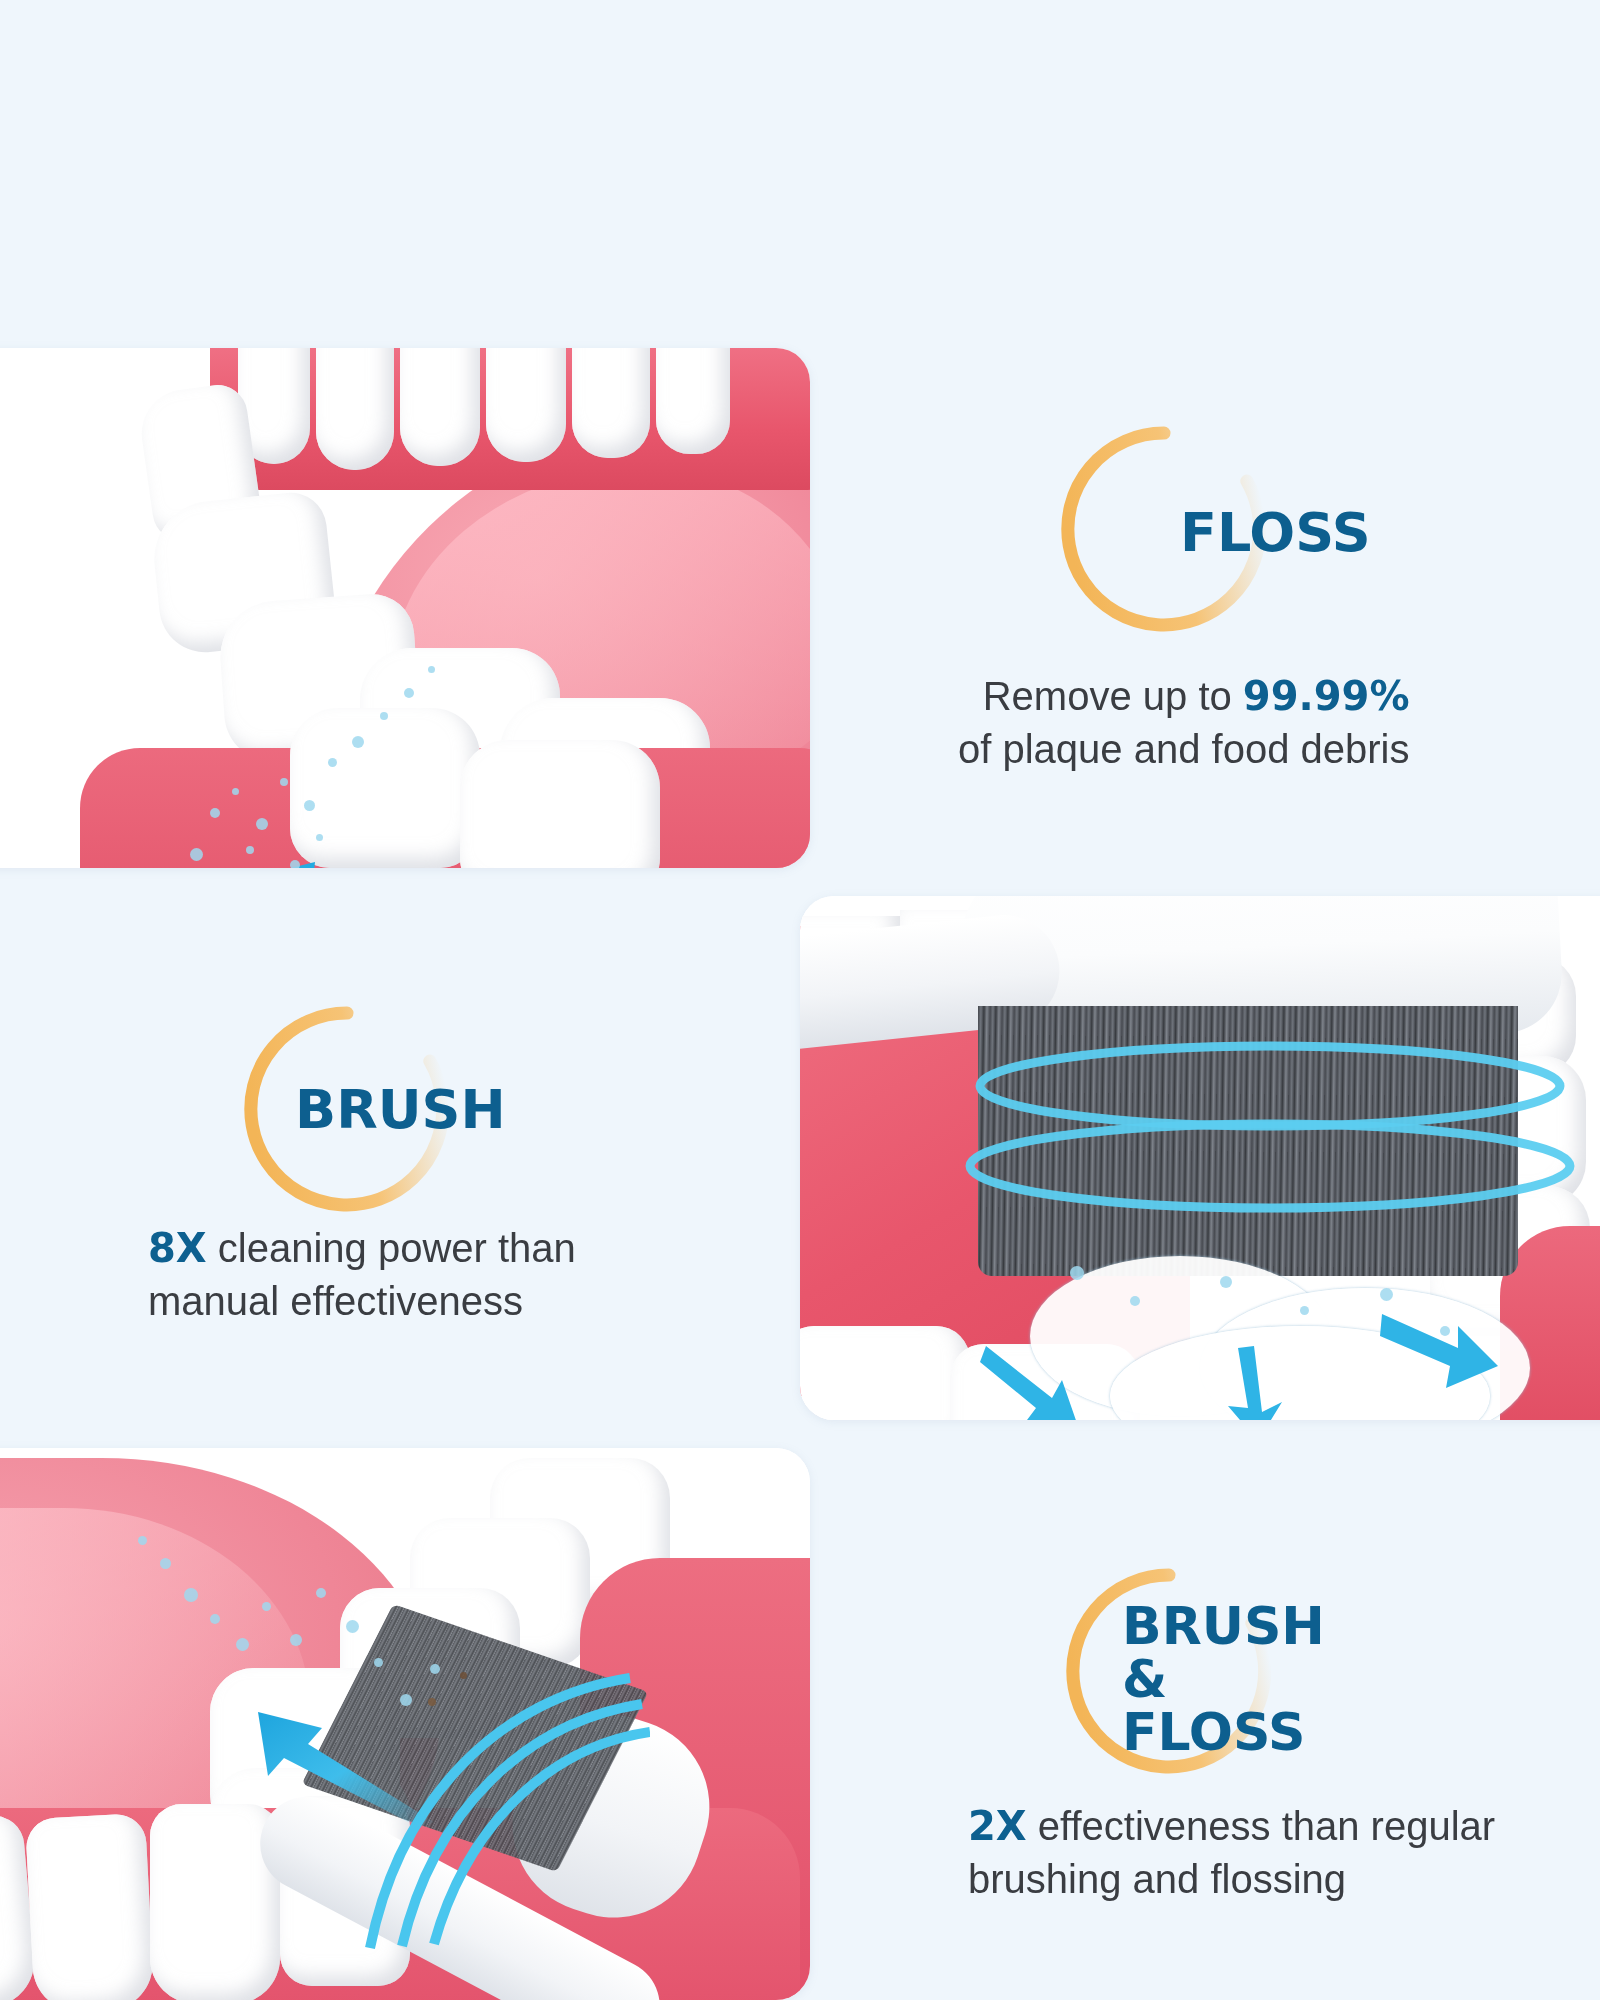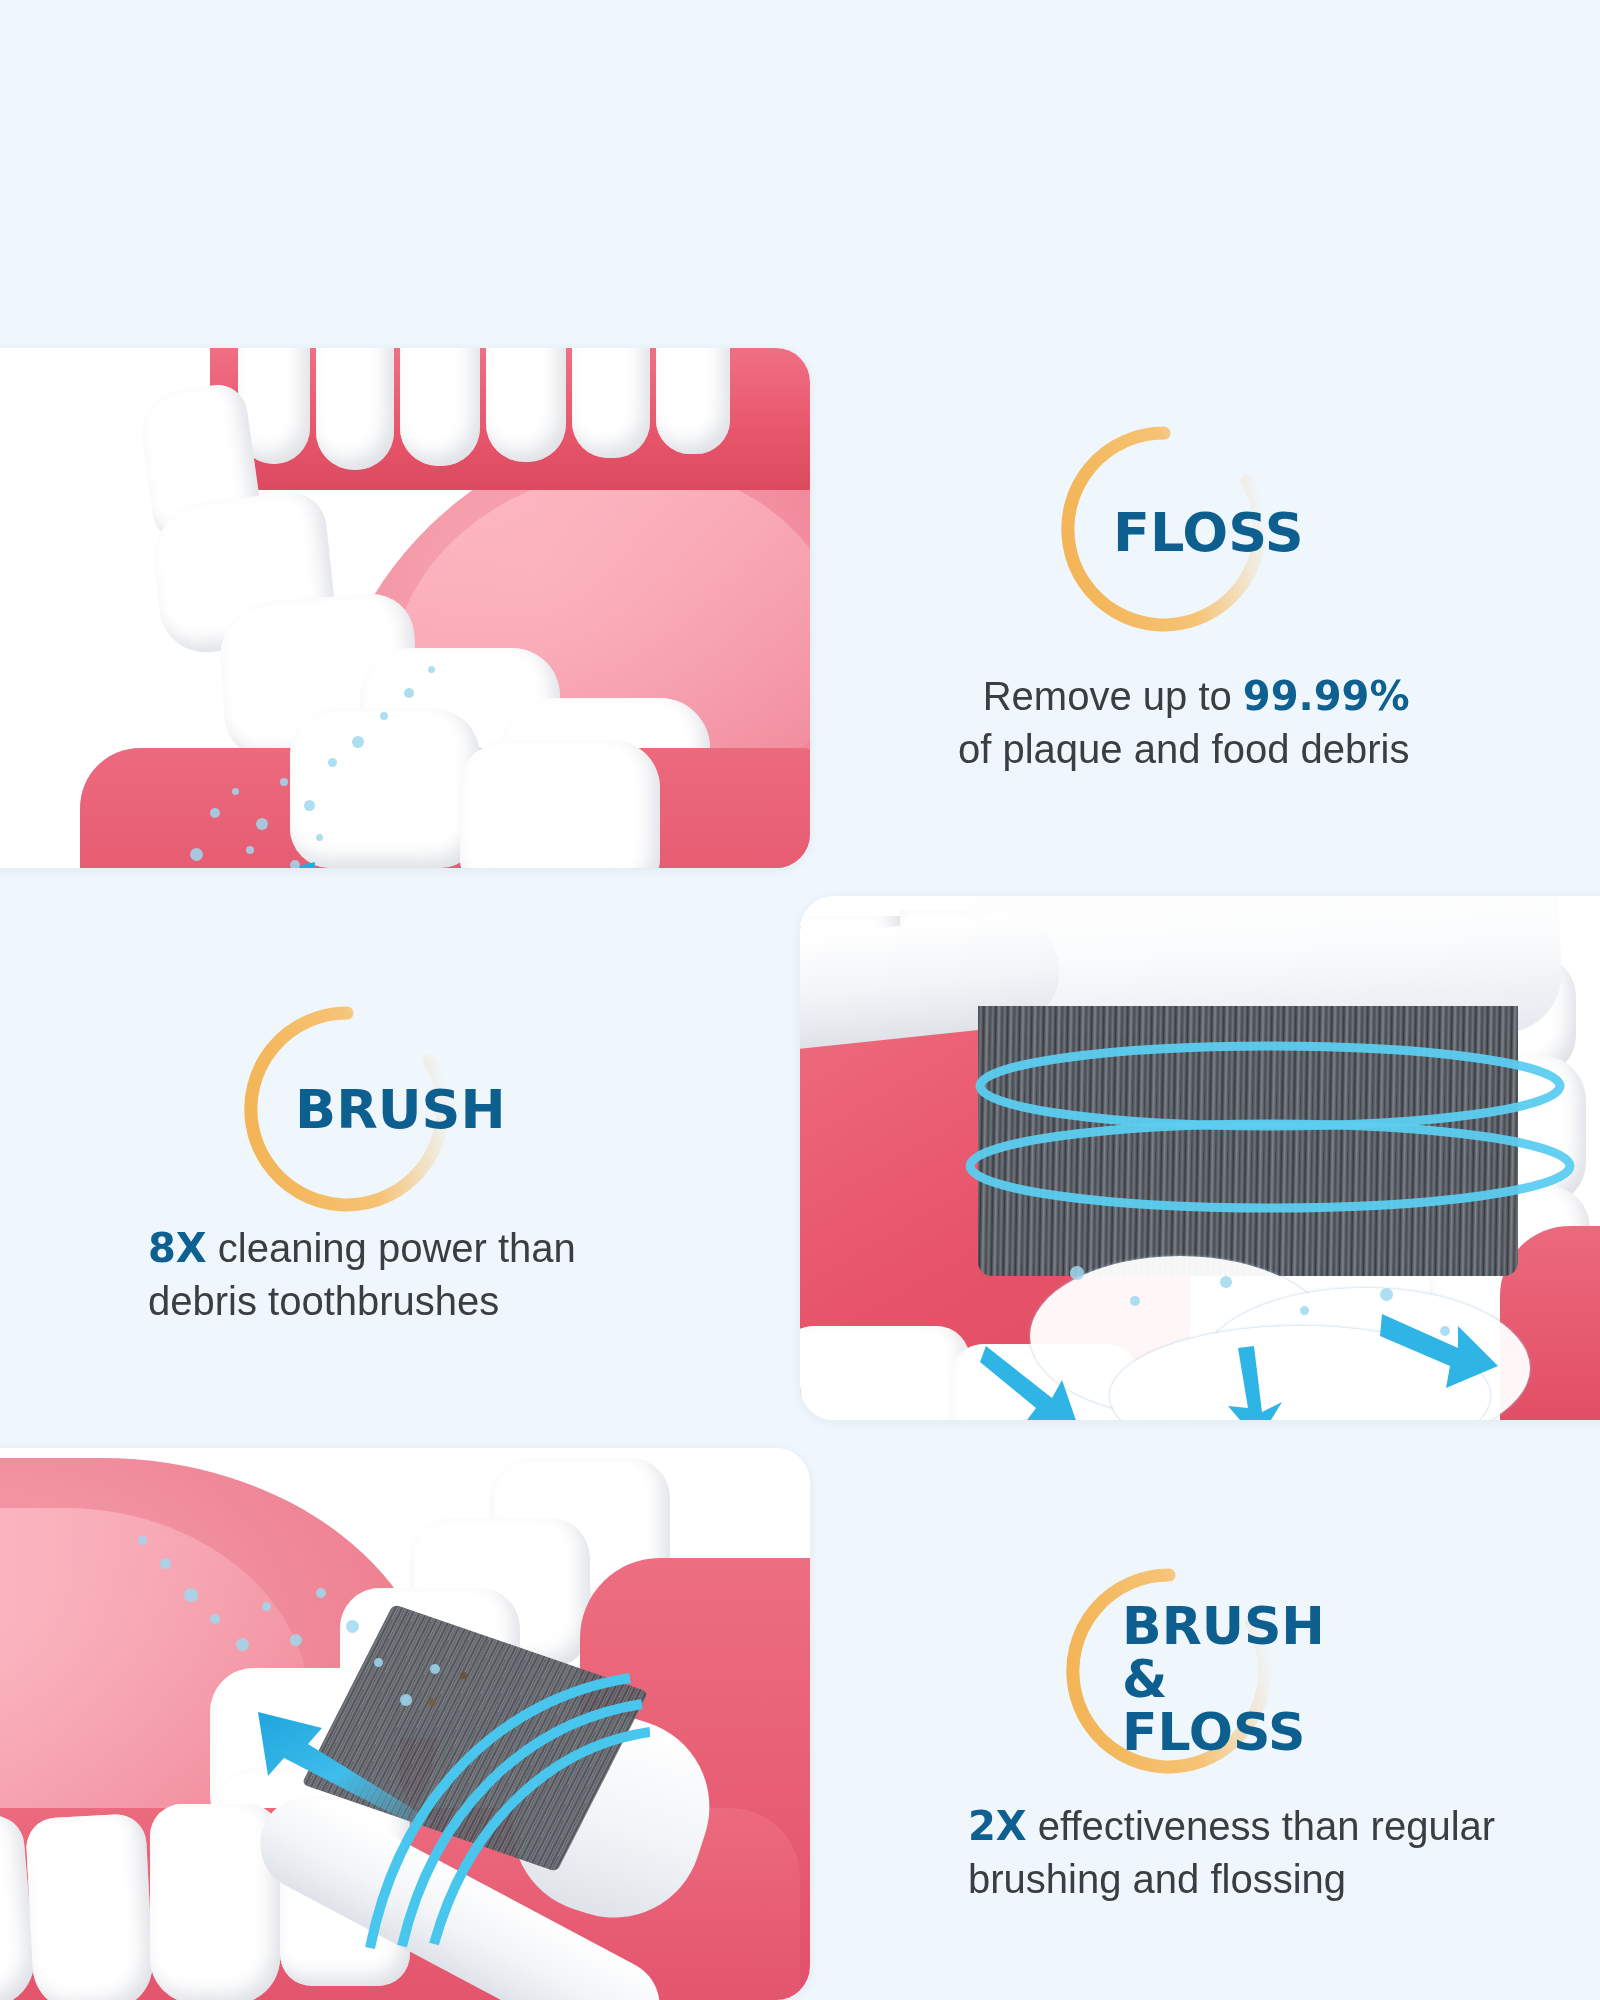--- a/index.html
+++ b/index.html
@@ -64,21 +64,21 @@
     font-weight: 700; color: #0d5f8f; line-height: 1.02; white-space: pre-line;
   }
   .desc {
     position: absolute; font-size: 40px; line-height: 1.32; color: #3a3d42;
     font-family: "Liberation Sans", sans-serif; white-space: pre-line;
   }
   .desc .hl { color: #0d6090; font-weight: 700; font-family: "DejaVu Sans", sans-serif; }
 
   
   .badge-floss .ring  { left: 1055px; top: 420px; }
-  .badge-floss .badge-label { left: 1113px; top: 505px; font-size: 54px; }
+  .badge-floss .badge-label { left: 1180px; top: 505px; font-size: 54px; }
   .desc-floss { left: 958px; top: 670px; text-align: right; }
 
   .badge-brush .ring  { left: 238px; top: 1000px; }
   .badge-brush .badge-label { left: 295px; top: 1082px; font-size: 54px; }
   .desc-brush { left: 148px; top: 1222px; }
 
   .badge-bf .ring     { left: 1060px; top: 1562px; }
   .badge-bf .badge-label { left: 1122px; top: 1600px; font-size: 52px; }
   .desc-bf { left: 968px; top: 1800px; }
 </style>
@@ -294,21 +294,21 @@
           <stop offset="0.55" stop-color="#f6c375"></stop>
           <stop offset="1" stop-color="#f6c375" stop-opacity="0"></stop>
             </linearGradient>
           </defs>
         <path d="M50 6 A44 44 0 1 0 88 28" fill="none" stroke="url(#gring2)" stroke-width="6" stroke-linecap="round"></path>
       </svg>
     </div>
     <div class="badge-label">BRUSH</div>
   </div>
   <div class="desc desc-brush"><span></span><span class="hl">8X</span><span> cleaning power than
-debris toothbrushes</span></div>
+manual effectiveness</span></div>
 
   <div class="badge badge-bf">
     <div class="ring">
       <svg viewBox="0 0 100 100">
         <defs>
             <linearGradient id="gring3" x1="0" y1="0.5" x2="1" y2="0.3">
           <stop offset="0" stop-color="#f3b557"></stop>
           <stop offset="0.55" stop-color="#f6c375"></stop>
           <stop offset="1" stop-color="#f6c375" stop-opacity="0"></stop>
             </linearGradient>

